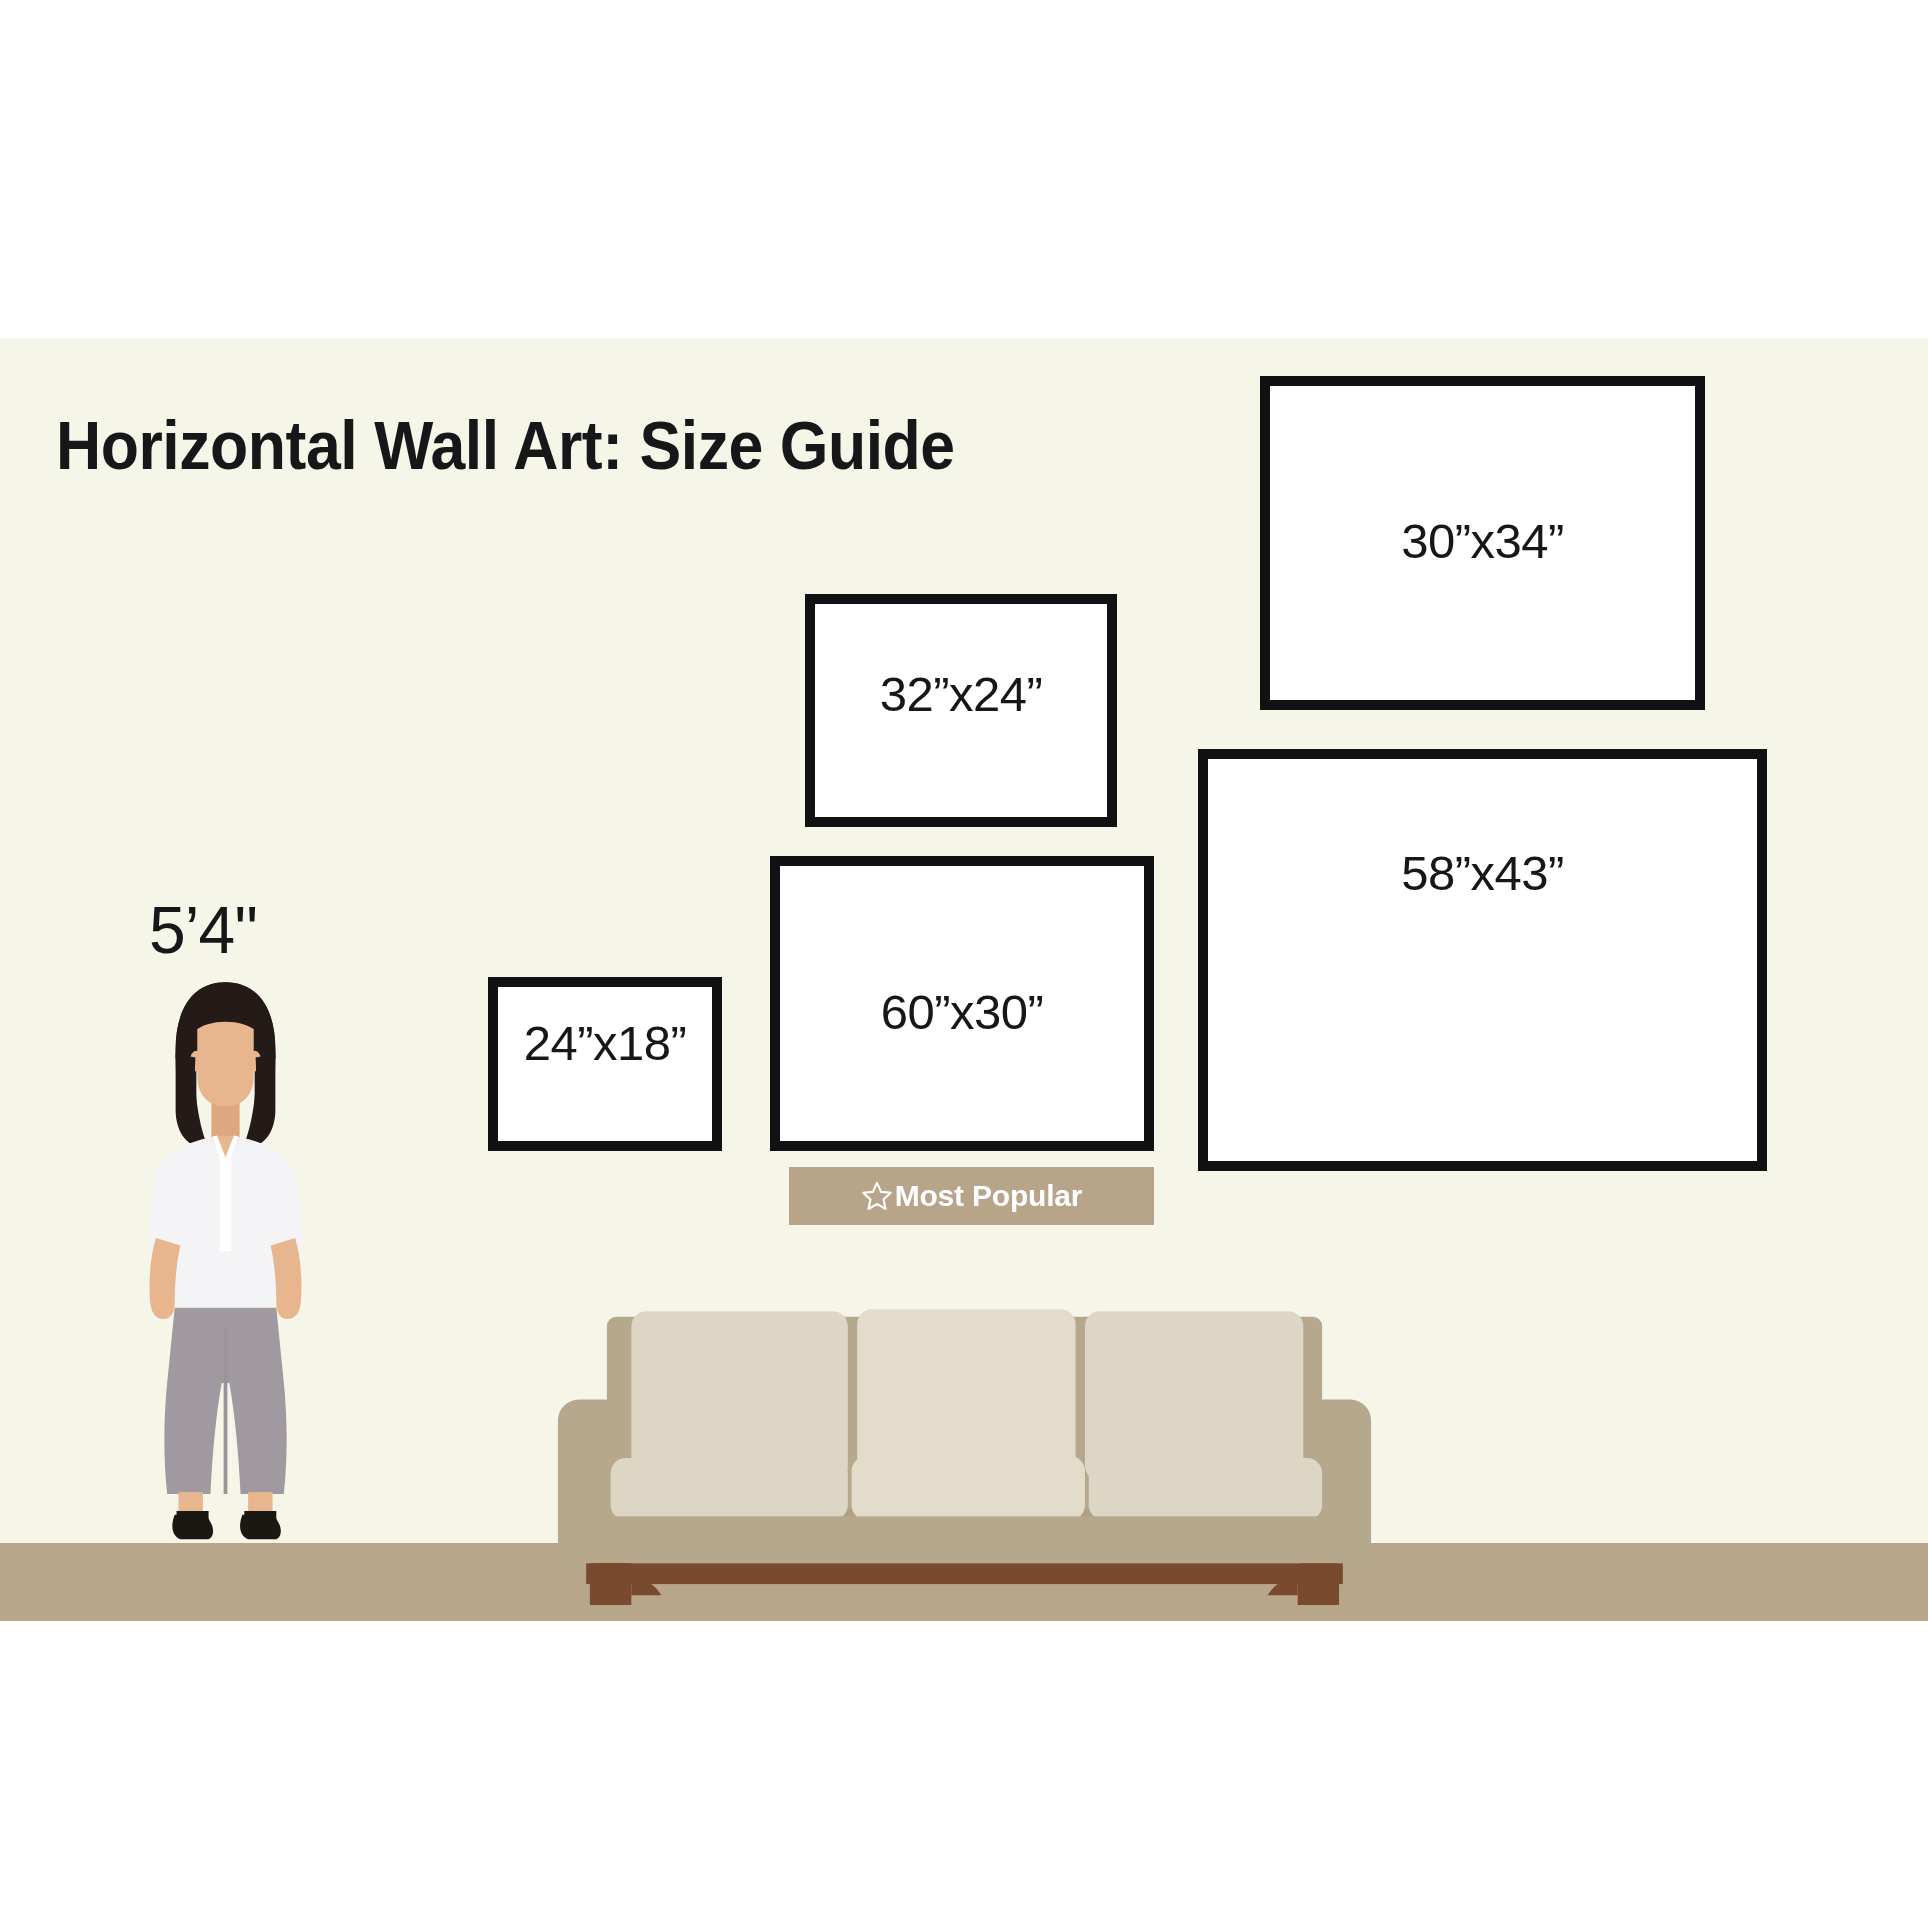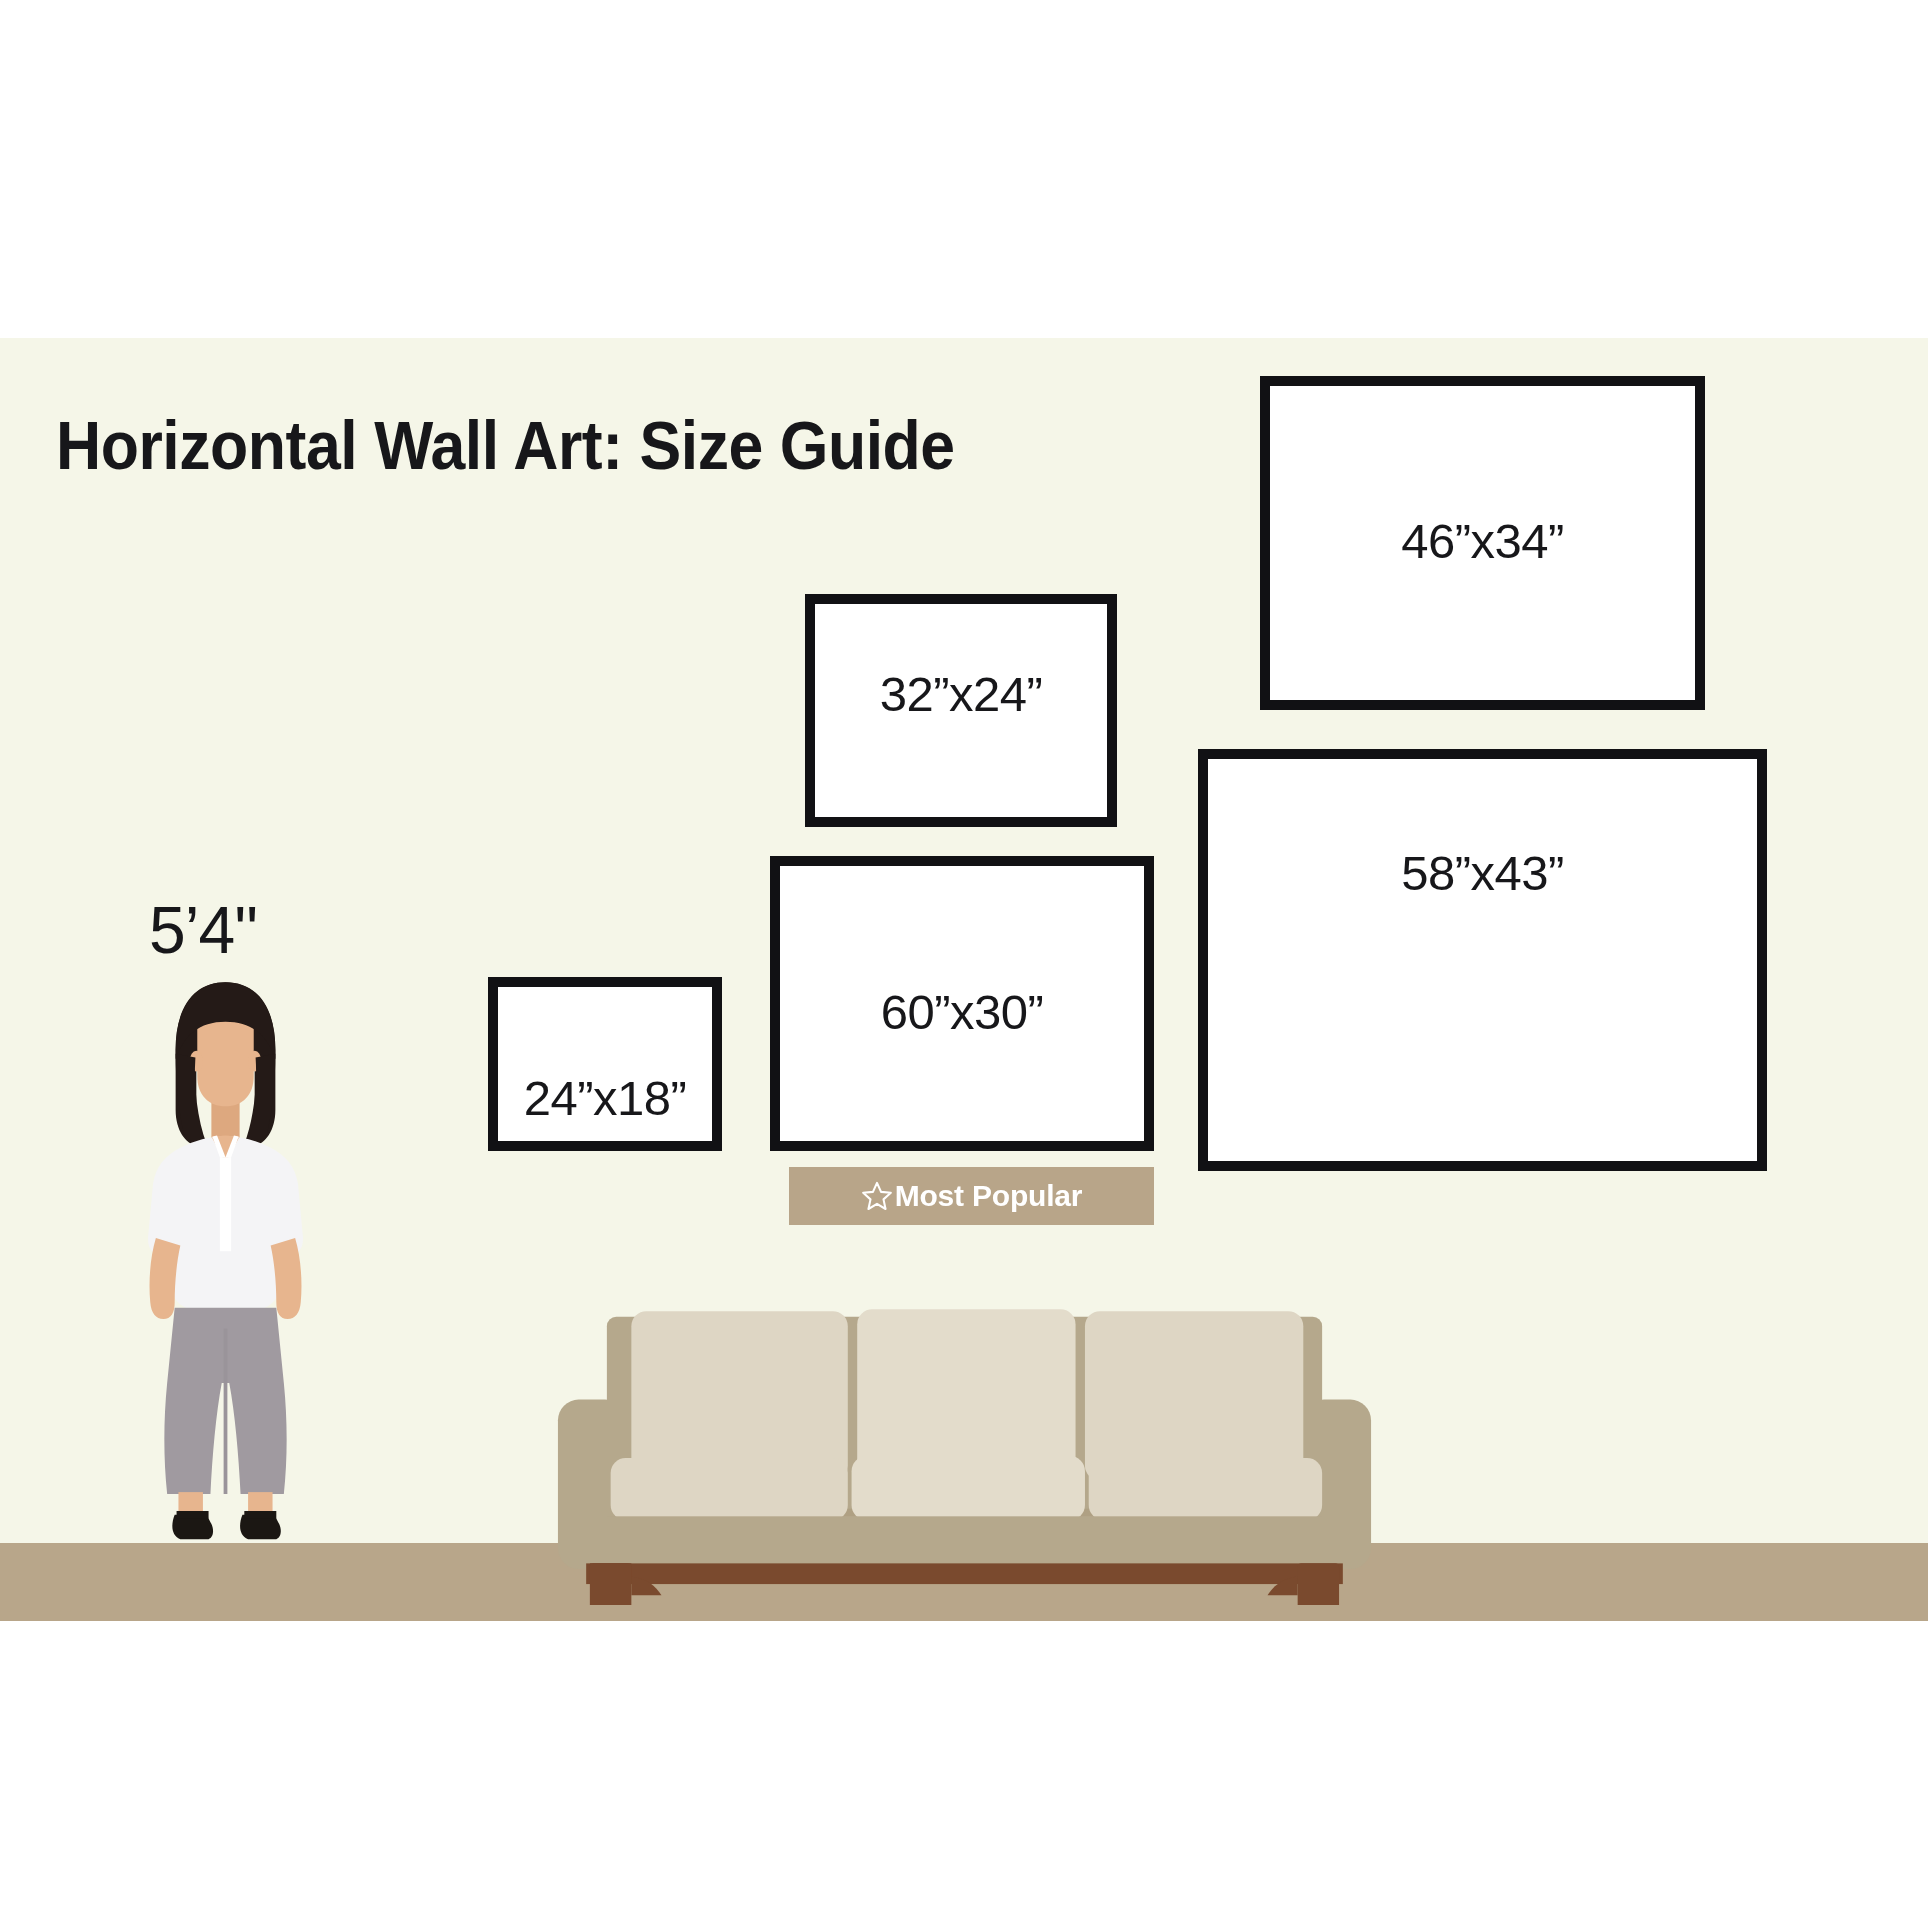--- a/index.html
+++ b/index.html
@@ -87,21 +87,21 @@
   .frame-label {
     font-size: 49px;
     font-weight: 400;
     color: #17171a;
     font-family: "Liberation Sans", sans-serif;
     white-space: nowrap;
     letter-spacing: -0.5px;
   }
 
   #frame-24x18  { left: 488px;  top: 639px;  width: 234px; height: 174px; }
-  #frame-24x18 .frame-label { margin-top: 83px; }
+  #frame-24x18 .frame-label { margin-top: 28px; }
 
   #frame-32x24  { left: 805px;  top: 256px;  width: 312px; height: 233px; }
   #frame-32x24 .frame-label { margin-top: 62px; }
 
   #frame-40x30  { left: 770px;  top: 518px;  width: 384px; height: 295px; }
   #frame-40x30 .frame-label { margin-top: 118px; }
 
   #frame-46x34  { left: 1260px; top: 38px;   width: 445px; height: 334px; }
   #frame-46x34 .frame-label { margin-top: 127px; }
 
@@ -257,21 +257,21 @@
 
     <div class="frame" id="frame-32x24">
       <span class="frame-label">32”x24”</span>
     </div>
 
     <div class="frame" id="frame-40x30">
       <span class="frame-label">60”x30”</span>
     </div>
 
     <div class="frame" id="frame-46x34">
-      <span class="frame-label">46”x34”</span>
+      <span class="frame-label">30”x34”</span>
     </div>
 
     <div class="frame" id="frame-58x43">
       <span class="frame-label">58”x43”</span>
     </div>
 
     <div class="badge">
       <span class="badge-star">
         <svg viewBox="0 0 34 34" width="32" height="32" xmlns="http://www.w3.org/2000/svg">
           <polygon points="17,3 21.3,12.6 31.7,13.6 23.9,20.6 26.1,30.8 17,25.4 7.9,30.8 10.1,20.6 2.3,13.6 12.7,12.6" fill="none" stroke="#ffffff" stroke-width="2.2" stroke-linejoin="round"></polygon>

